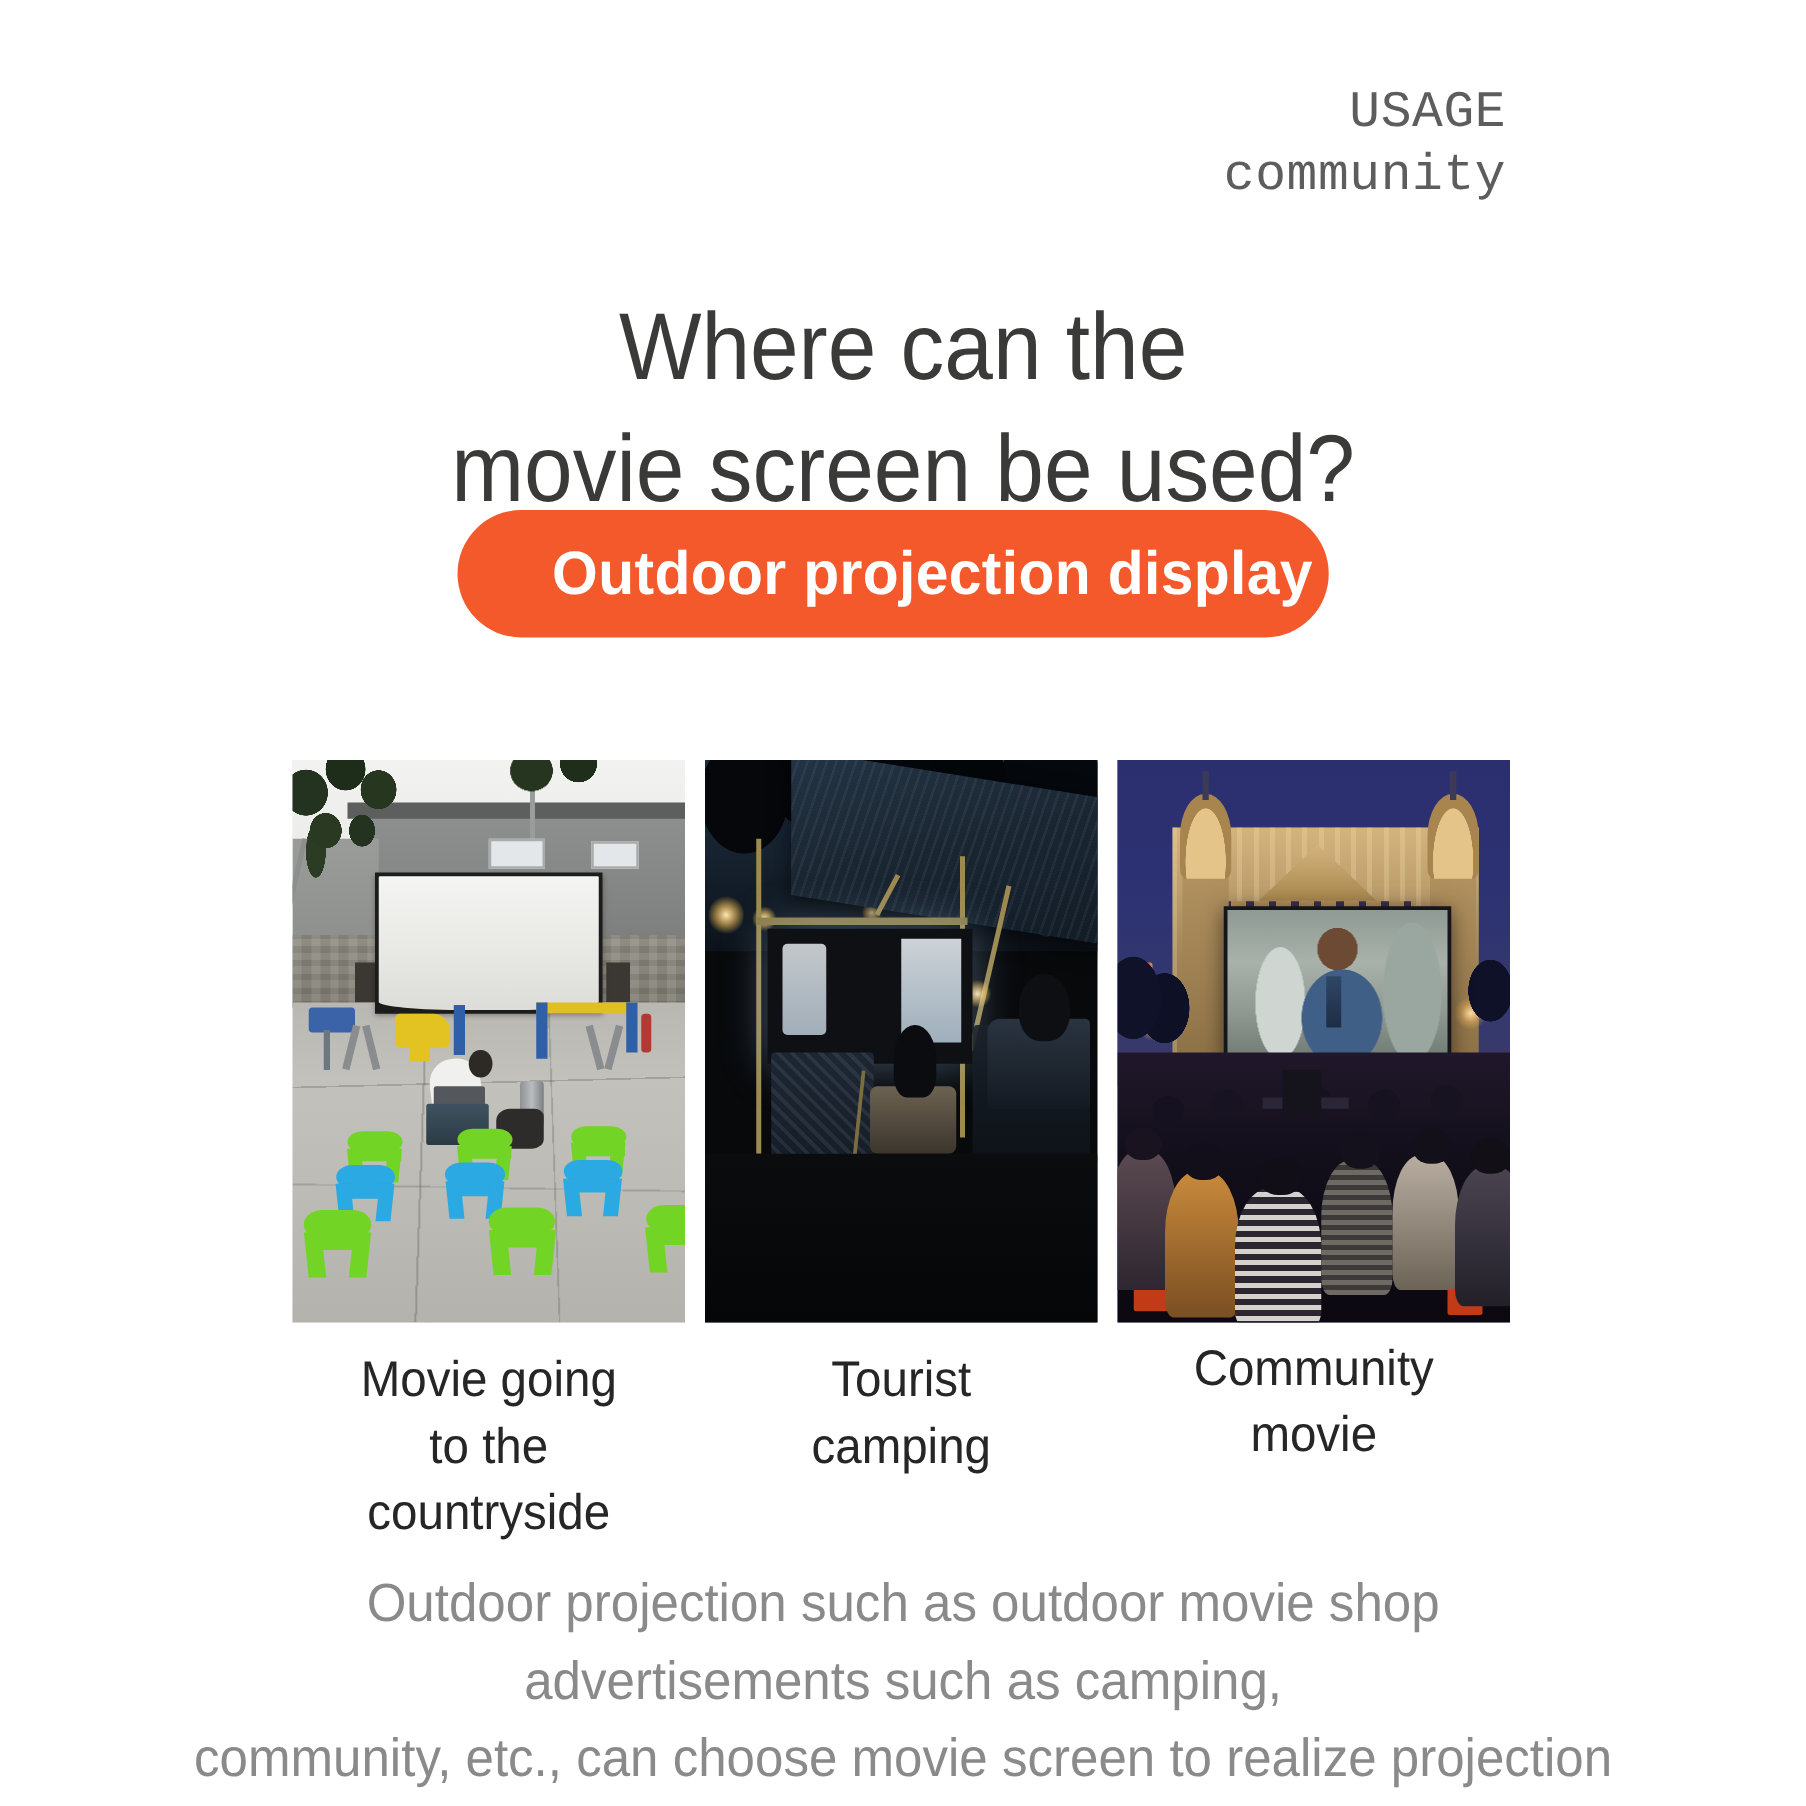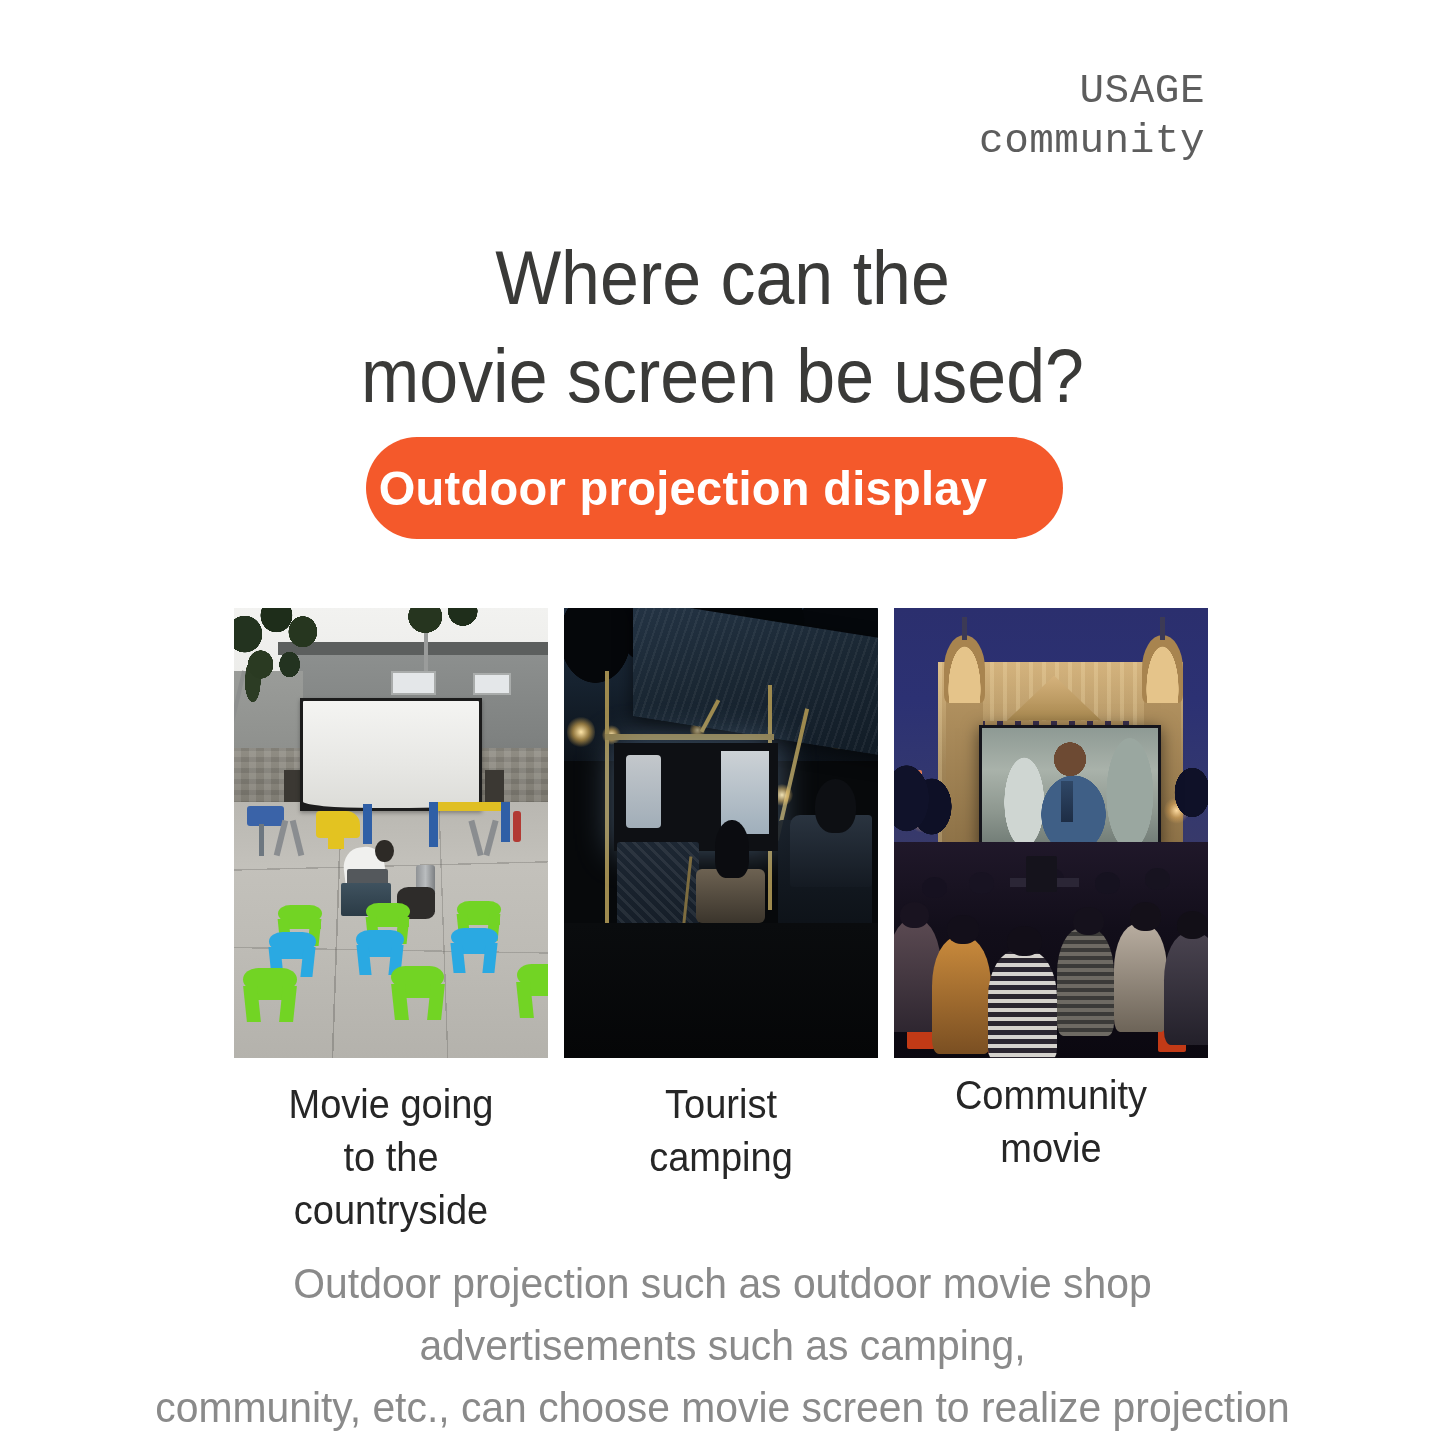--- a/index.html
+++ b/index.html
@@ -26,25 +26,25 @@
     text-align:center;color:#3a3a38;
     font-family:"Liberation Sans Narrow","Liberation Sans", sans-serif;
     font-size:76px;line-height:98px;font-weight:400;
     transform:scaleX(0.92);transform-origin:50% 0;
     white-space:nowrap;
   }
   .heading .hl{display:block;}
 
   
   .pill{
-    position:absolute;left:366px;top:437px;
+    position:absolute;left:366px;top:408px;
     width:697px;height:102px;
     background:#f4592b;
     border-radius:51px;
-    display:flex;align-items:center;justify-content:flex-start;
+    display:flex;align-items:center;justify-content:flex-end;
   }
   .pill-label{
     color:#ffffff;
     font-family:"Liberation Sans Narrow","Liberation Sans", sans-serif;
     font-size:49px;font-weight:700;letter-spacing:0.3px;
     transform:scaleX(0.96);white-space:nowrap;
   }
 
   
   .gallery{

